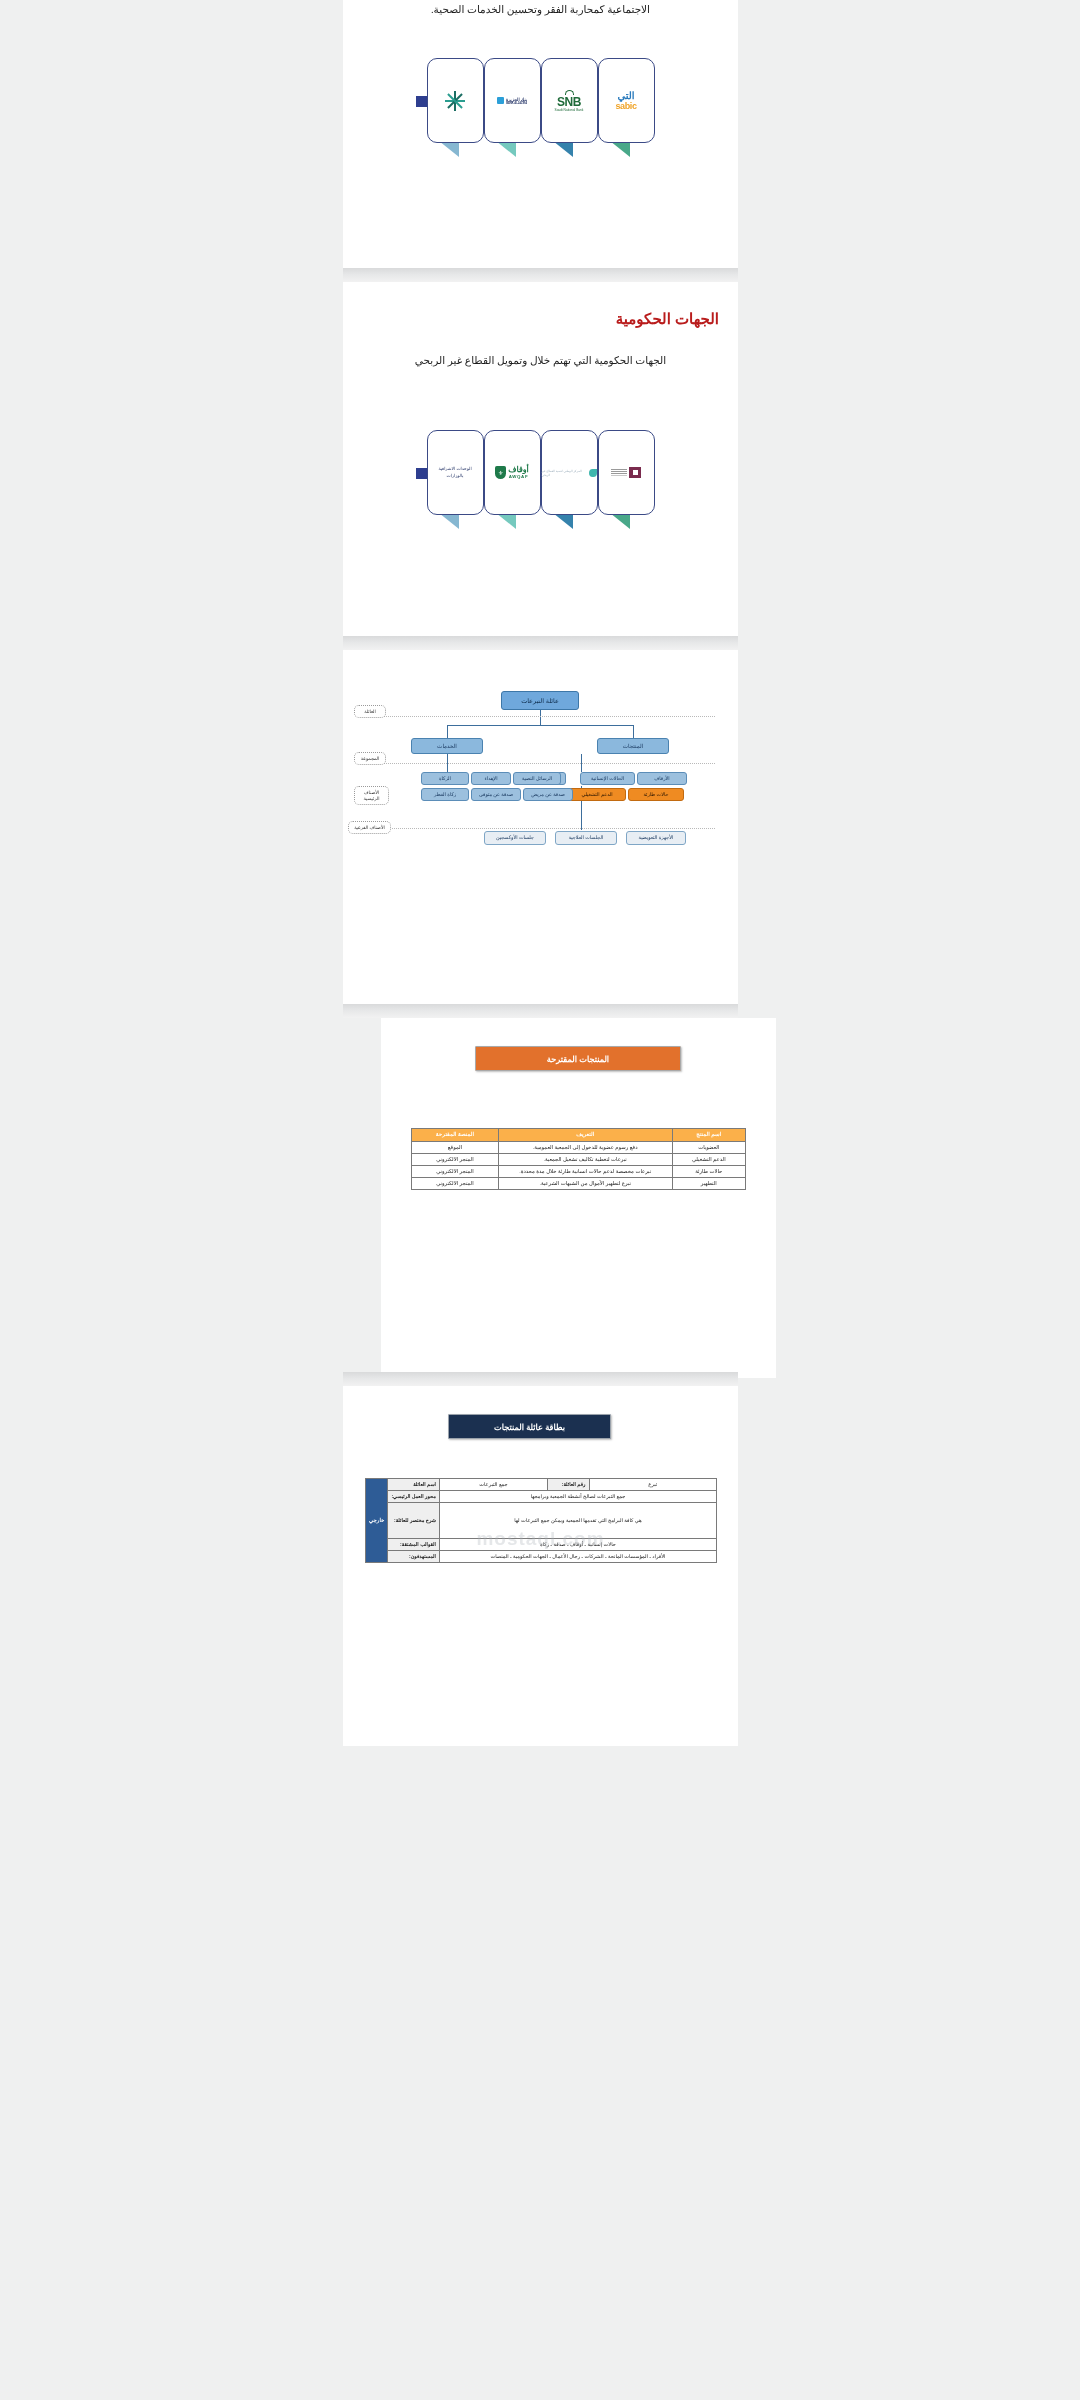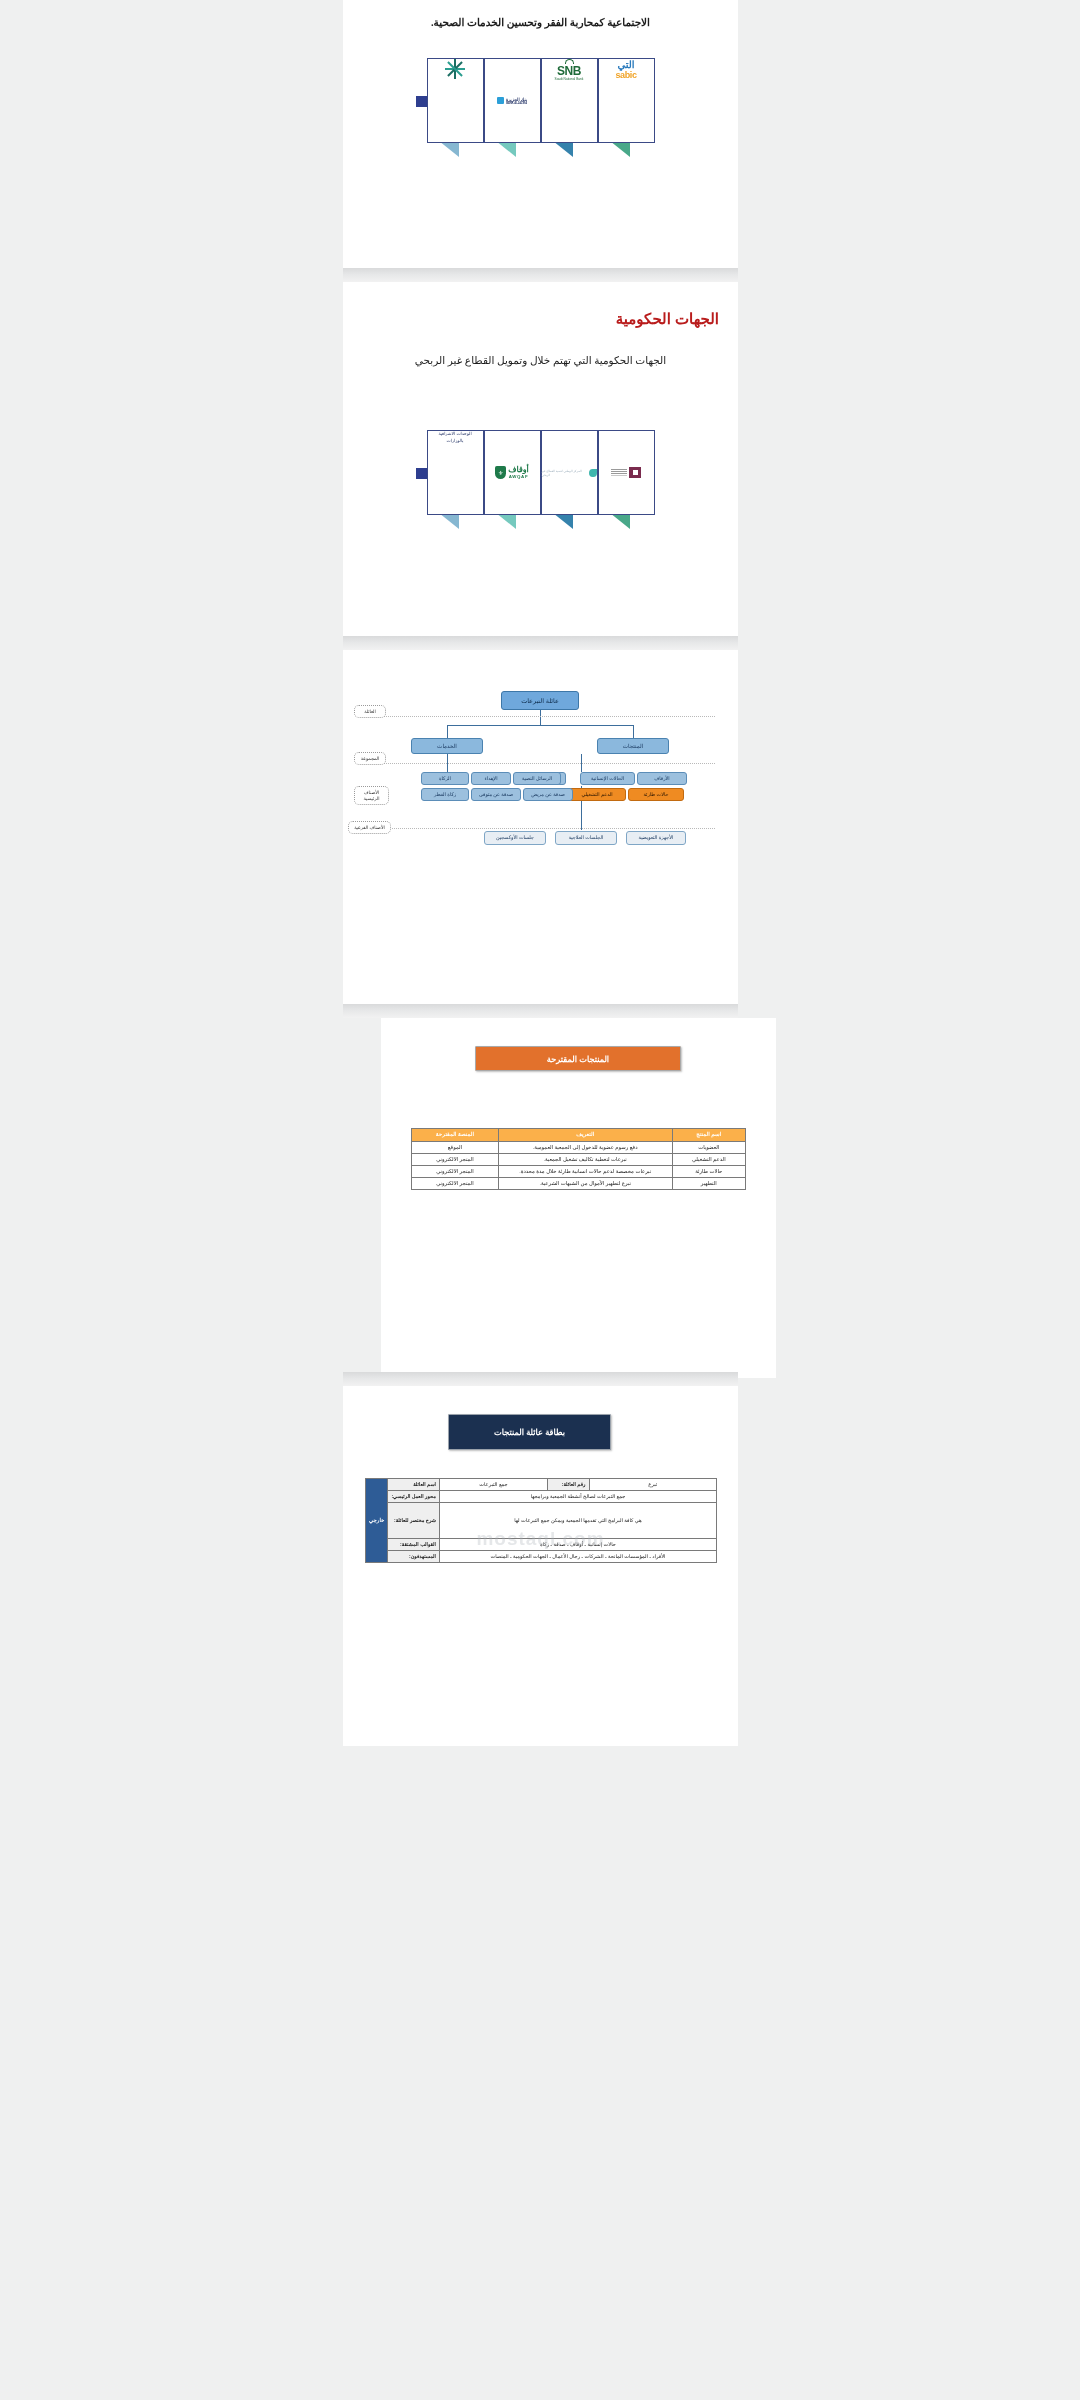--- a/index.html
+++ b/index.html
@@ -47,23 +47,23 @@
     position:relative;
     display:flex;
     justify-content:center;
     align-items:flex-start;
     gap:0px;
   }
   .chain-item { position:relative; width:57px; }
   .logo-card {
     width:57px; height:85px;
     border:1.2px solid #3b4a86;
-    border-radius:0;
+    border-radius:10px;
     background:#fff;
-    display:flex; justify-content:center;
+    display:flex; align-items:center; justify-content:center;
     position:relative; z-index:3;
   }
   .connector {
     position:absolute;
     top:38px; left:-11px;
     width:22px; height:11px;
     background:#2e3e8f;
     z-index:1;
   }
   .shadow-tri {
@@ -184,21 +184,21 @@
     letter-spacing:1px;
     font-weight:bold;
   }
 </style>
 </head>
 <body>
 
 <div class="viewer">
 
   <div class="page" style="top:-100px; height:375px;">
-    <div class="ar-body" style="position:absolute; top:114px; right:14px; left:14px;font-weight:bold;">الاجتماعية كمحاربة الفقر وتحسين الخدمات الصحية.</div>
+    <div class="ar-body" style="position:absolute; top:101px; right:14px; left:14px;">الاجتماعية كمحاربة الفقر وتحسين الخدمات الصحية.</div>
 
     <div class="chain" style="position:absolute; top:158px; left:0; right:0;">
 
       <div class="chain-item">
         <div class="shadow-tri t4"></div>
         <div class="logo-card">
           <div style="text-align:center;">
             <div style="font-size:10px;font-weight:bold;color:#2b7bbd;font-family:'Liberation Sans',sans-serif;direction:rtl;letter-spacing:-.3px;">التي</div>
             <div style="font-size:9px;font-weight:bold;color:#f0a429;font-family:'Liberation Sans',sans-serif;direction:ltr;letter-spacing:-.4px;">sabic</div>
           </div>
@@ -398,21 +398,21 @@
           <td>المتجر الالكتروني</td>
         </tr>
       </tbody>
     </table>
   </div>
 
   <div class="page-gap" style="top:1372px;"></div>
 
   <div class="page" style="top:1386px; height:360px;">
 
-    <div class="banner navy" style="position:absolute; top:28px; left:105px; width:163px; height:36px;">بطاقة عائلة المنتجات</div>
+    <div class="banner navy" style="position:absolute; top:28px; left:105px; width:163px; height:25px;">بطاقة عائلة المنتجات</div>
 
     <div style="position:absolute; top:92px; left:22px; width:352px;">
       <table class="doc card2" style="width:100%;">
         <tbody>
           <tr>
             <td style="width:38%;">تبرع</td>
             <td class="lab" style="width:12%;">رقم العائلة:</td>
             <td style="width:32%;">جمع التبرعات</td>
             <td class="lab" style="width:14%;">اسم العائلة</td>
             <td class="side" rowspan="5">خارجي</td>

